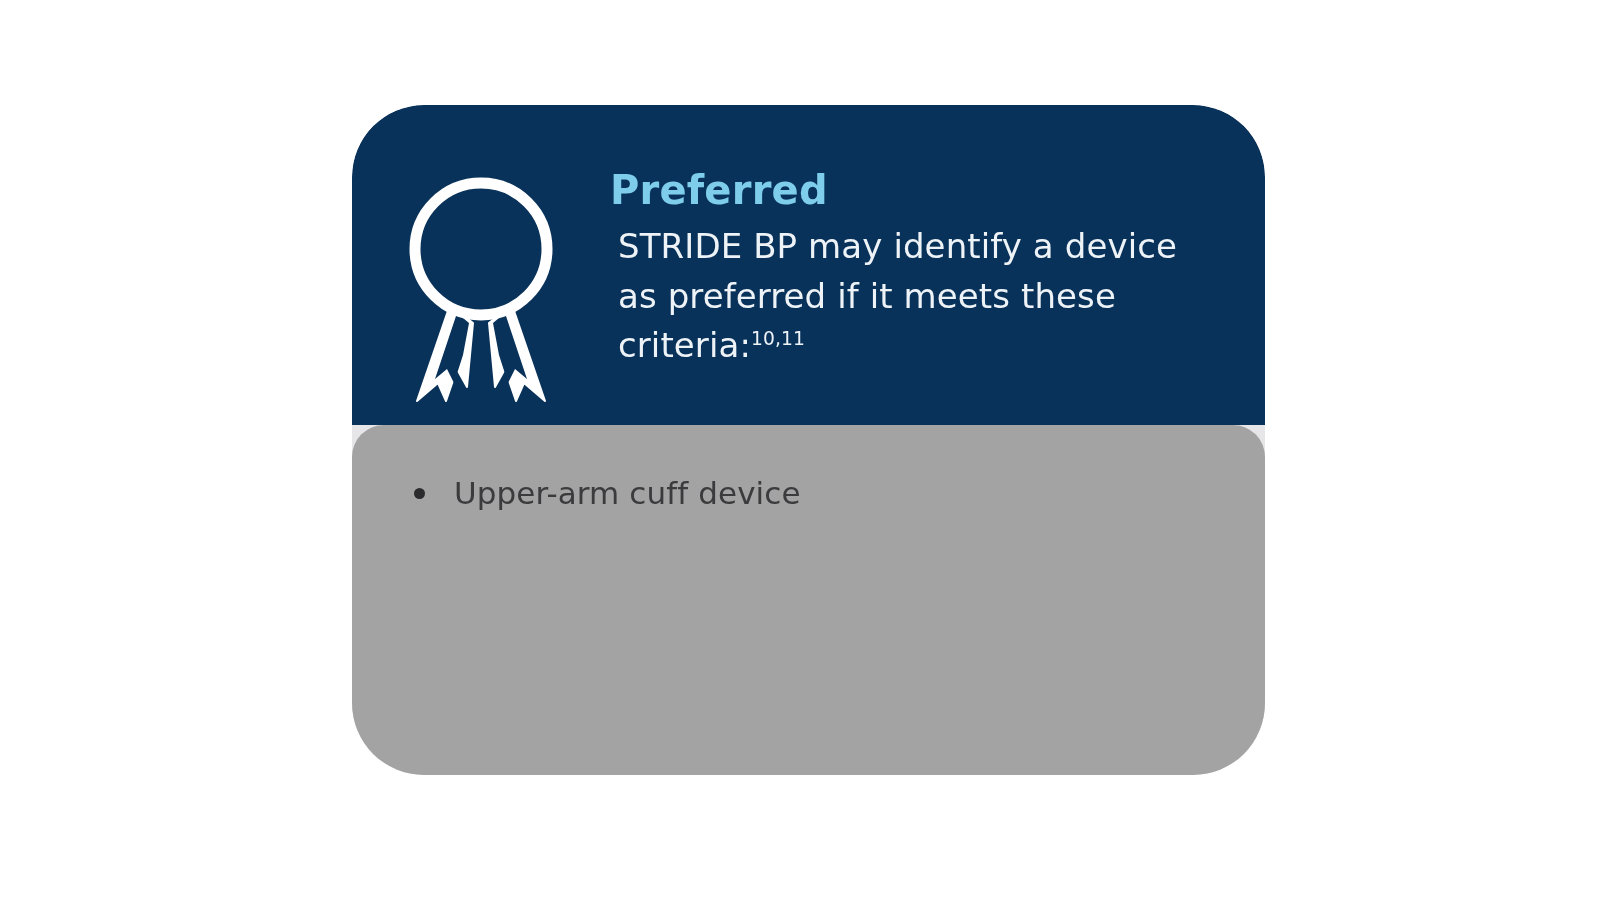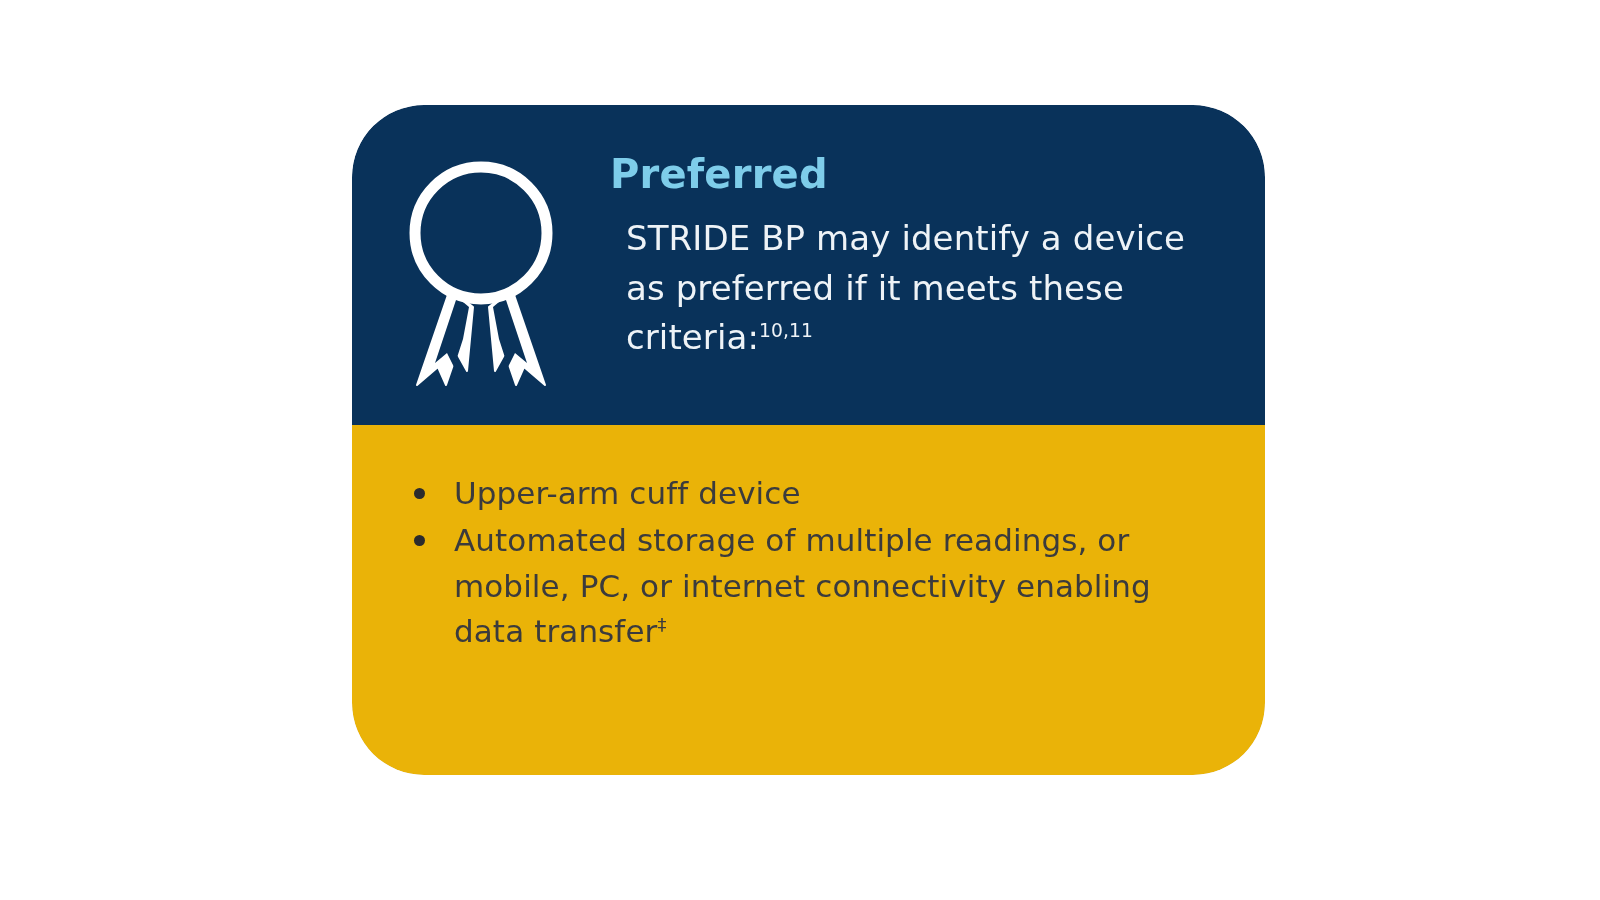--- a/index.html
+++ b/index.html
@@ -35,21 +35,21 @@
     top: 0;
     width: 100%;
     height: 320px;
     background: #09325a;
     border-top-left-radius: 72px;
     border-top-right-radius: 72px;
     display: flex;
     flex-direction: row;
     align-items: flex-start;
     box-sizing: border-box;
-    padding: 44px 0 0 0;
+    padding: 60px 0 0 0;
   }
 
   .header-icon-wrap {
     flex: 0 0 auto;
     width: 258px;
     display: flex;
     justify-content: center;
     align-items: flex-start;
     padding-top: 8px;
   }
@@ -74,42 +74,43 @@
     letter-spacing: 0.2px;
     margin: 0 0 2px 0;
   }
 
   .header-subtitle {
     color: #eef3f7;
     font-size: 34px;
     font-weight: normal;
     line-height: 1.46;
     letter-spacing: 0.1px;
-    margin: 16px;
+    margin: 8px;
     max-width: 560px;
   }
 
   .header-subtitle sup {
     font-size: 0.55em;
     vertical-align: super;
     line-height: 0;
   }
 
   
   .card-body {
     position: absolute;
     left: 0;
     top: 320px;
     width: 100%;
     height: 350px;
-    background: #eab308;
+    background: #a3a3a3;
     border-bottom-left-radius: 72px;
     border-bottom-right-radius: 72px;
     box-sizing: border-box;
     padding: 46px 58px 0 50px;
+    border-radius: 32px;
   }
 
   .criteria-list {
     list-style: none;
     margin: 0;
     padding: 0;
   }
 
   .criteria-item {
     position: relative;
@@ -165,20 +166,17 @@
   </div>
 
   <div class="card-body">
     <ul class="criteria-list">
 
       <li class="criteria-item">
         <span class="bullet-dot"></span><span>Upper-arm cuff device</span><sup></sup>
       </li>
 
 
-      <li class="criteria-item">
-        <span class="bullet-dot"></span><span>Automated storage of multiple readings, or mobile, PC, or internet connectivity enabling data transfer</span><sup>‡</sup>
-      </li>
 
     </ul>
   </div>
 
 </div>
 
 </body></html>

